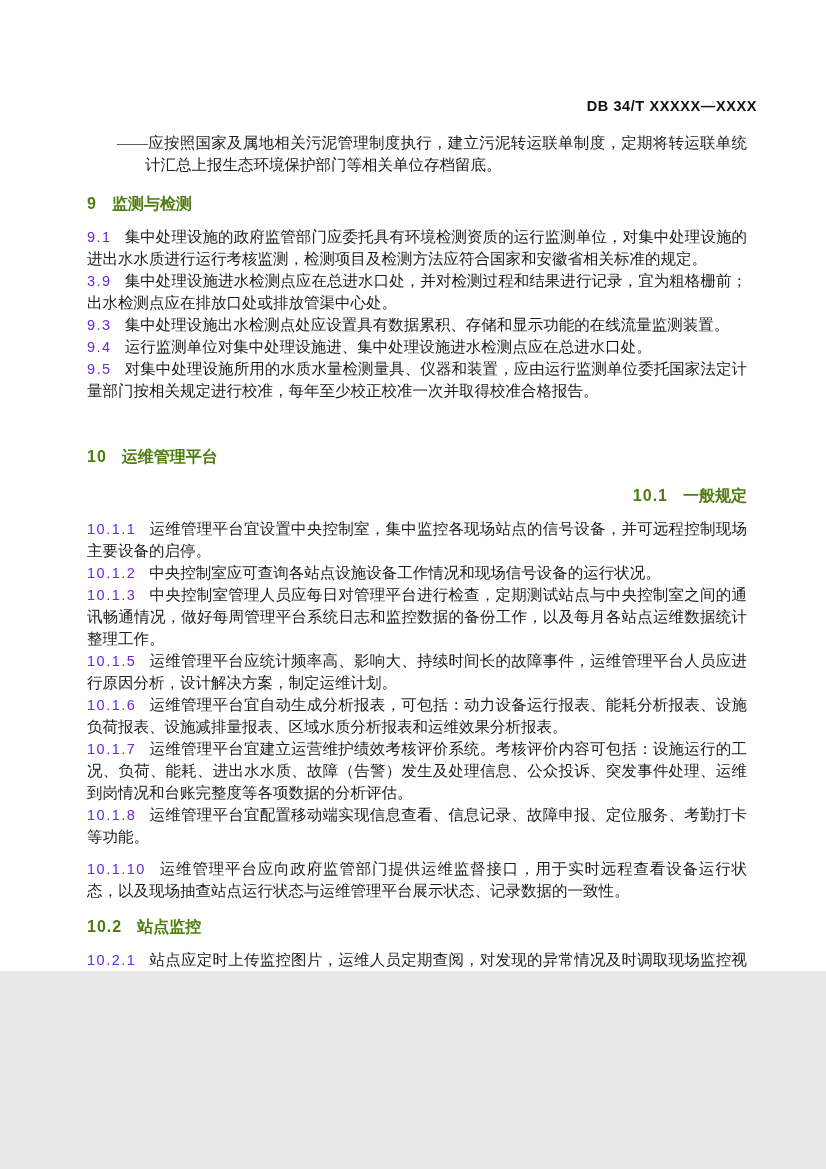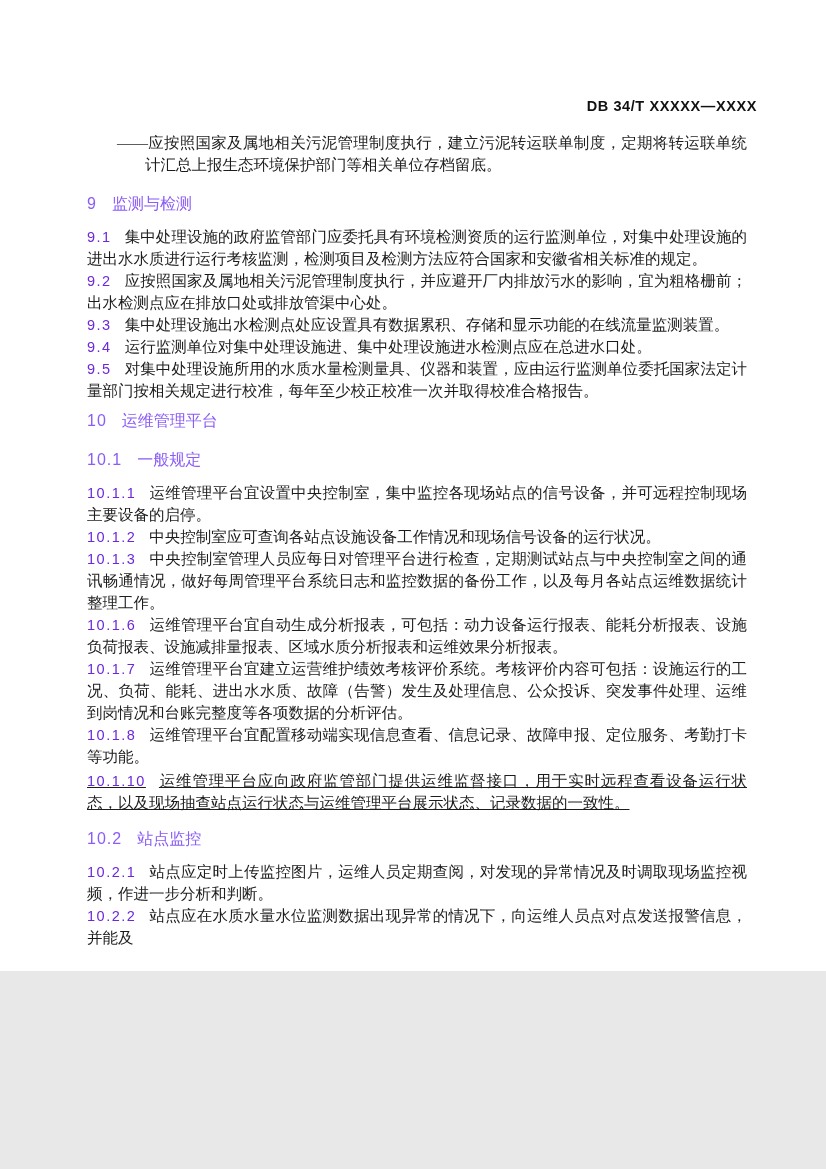--- a/index.html
+++ b/index.html
@@ -39,40 +39,40 @@
     color: #1c1c1c;
   }
   .dash {
     margin-top: 8px;
     padding-left: 58px;
     text-indent: -28px;
   }
   .h {
     margin: 0;
     font-family: "Liberation Sans", "DejaVu Sans", sans-serif;
-    font-weight: 400;
+    font-weight: 700;
     font-size: 16px;
     line-height: 21px;
-    color: #8b5cf6;
+    color: #4d7c0f;
   }
   .h .ht { margin-left: 15px; }
   .h .hn { letter-spacing: 1px; }
   .num {
     font-family: "Liberation Sans", "DejaVu Sans", sans-serif;
     font-size: 14.5px;
     letter-spacing: 1.5px;
     margin-right: 13px;
     color: #6d28d9;
   }
-  .mt10 { margin-top: 2px; text-decoration: underline; }
+  .mt10 { margin-top: 10px; }
   .mt12 { margin-top: 12px; }
   .mt14 { margin-top: 14px; }
   .mt17 { margin-top: 17px; }
-  .mt18 { margin-top: 18px; }
-  .mt26 { margin-top: 8px; }
+  .mt18 { margin-top: 18px; text-align: right; }
+  .mt26 { margin-top: 44px; }
   .page-number {
     position: absolute;
     top: 1038px;
     left: 704px;
     font-family: "Liberation Serif", "DejaVu Serif", serif;
     font-size: 14.5px;
     letter-spacing: 2px;
     color: #a21caf;
   }
 </style>
@@ -83,32 +83,33 @@
 
   <div class="doc-header">DB 34/T XXXXX—XXXX</div>
 
   <main class="content">
 
     <p class="body dash">——应按照国家及属地相关污泥管理制度执行，建立污泥转运联单制度，定期将转运联单统计汇总上报生态环境保护部门等相关单位存档留底。</p>
 
     <h2 class="h mt17"><span class="hn">9</span><span class="ht">监测与检测</span></h2>
 
     <p class="body mt12"><span class="num">9.1</span><span>集中处理设施的政府监管部门应委托具有环境检测资质的运行监测单位，对集中处理设施的进出水水质进行运行考核监测，检测项目及检测方法应符合国家和安徽省相关标准的规定。</span></p>
-    <p class="body"><span class="num">9.2</span><span>应按照国家及属地相关污泥管理制度执行，并应避开厂内排放污水的影响，宜为粗格栅前；出水检测点应在排放口处或排放管渠中心处。</span></p>
+    <p class="body"><span class="num">3.9</span><span>集中处理设施进水检测点应在总进水口处，并对检测过程和结果进行记录，宜为粗格栅前；出水检测点应在排放口处或排放管渠中心处。</span></p>
     <p class="body"><span class="num">9.3</span><span>集中处理设施出水检测点处应设置具有数据累积、存储和显示功能的在线流量监测装置。</span></p>
     <p class="body"><span class="num">9.4</span><span>运行监测单位对集中处理设施进、集中处理设施进水检测点应在总进水口处。</span></p>
     <p class="body"><span class="num">9.5</span><span>对集中处理设施所用的水质水量检测量具、仪器和装置，应由运行监测单位委托国家法定计量部门按相关规定进行校准，每年至少校正校准一次并取得校准合格报告。</span></p>
 
     <h2 class="h mt26"><span class="hn">10</span><span class="ht">运维管理平台</span></h2>
 
     <h3 class="h mt18"><span class="hn">10.1</span><span class="ht">一般规定</span></h3>
 
     <p class="body mt12"><span class="num">10.1.1</span><span>运维管理平台宜设置中央控制室，集中监控各现场站点的信号设备，并可远程控制现场主要设备的启停。</span></p>
     <p class="body"><span class="num">10.1.2</span><span>中央控制室应可查询各站点设施设备工作情况和现场信号设备的运行状况。</span></p>
     <p class="body"><span class="num">10.1.3</span><span>中央控制室管理人员应每日对管理平台进行检查，定期测试站点与中央控制室之间的通讯畅通情况，做好每周管理平台系统日志和监控数据的备份工作，以及每月各站点运维数据统计整理工作。</span></p>
+    <p class="body"><span class="num">10.1.5</span><span>运维管理平台应统计频率高、影响大、持续时间长的故障事件，运维管理平台人员应进行原因分析，设计解决方案，制定运维计划。</span></p>
     <p class="body"><span class="num">10.1.6</span><span>运维管理平台宜自动生成分析报表，可包括：动力设备运行报表、能耗分析报表、设施负荷报表、设施减排量报表、区域水质分析报表和运维效果分析报表。</span></p>
     <p class="body"><span class="num">10.1.7</span><span>运维管理平台宜建立运营维护绩效考核评价系统。考核评价内容可包括：设施运行的工况、负荷、能耗、进出水水质、故障（告警）发生及处理信息、公众投诉、突发事件处理、运维到岗情况和台账完整度等各项数据的分析评估。</span></p>
     <p class="body"><span class="num">10.1.8</span><span>运维管理平台宜配置移动端实现信息查看、信息记录、故障申报、定位服务、考勤打卡等功能。</span></p>
     <p class="body mt10"><span class="num">10.1.10</span><span>运维管理平台应向政府监管部门提供运维监督接口，用于实时远程查看设备运行状态，以及现场抽查站点运行状态与运维管理平台展示状态、记录数据的一致性。</span></p>
 
     <h3 class="h mt14"><span class="hn">10.2</span><span class="ht">站点监控</span></h3>
 
     <p class="body mt12"><span class="num">10.2.1</span><span>站点应定时上传监控图片，运维人员定期查阅，对发现的异常情况及时调取现场监控视频，作进一步分析和判断。</span></p>
     <p class="body"><span class="num">10.2.2</span><span>站点应在水质水量水位监测数据出现异常的情况下，向运维人员点对点发送报警信息，并能及</span></p>
 

